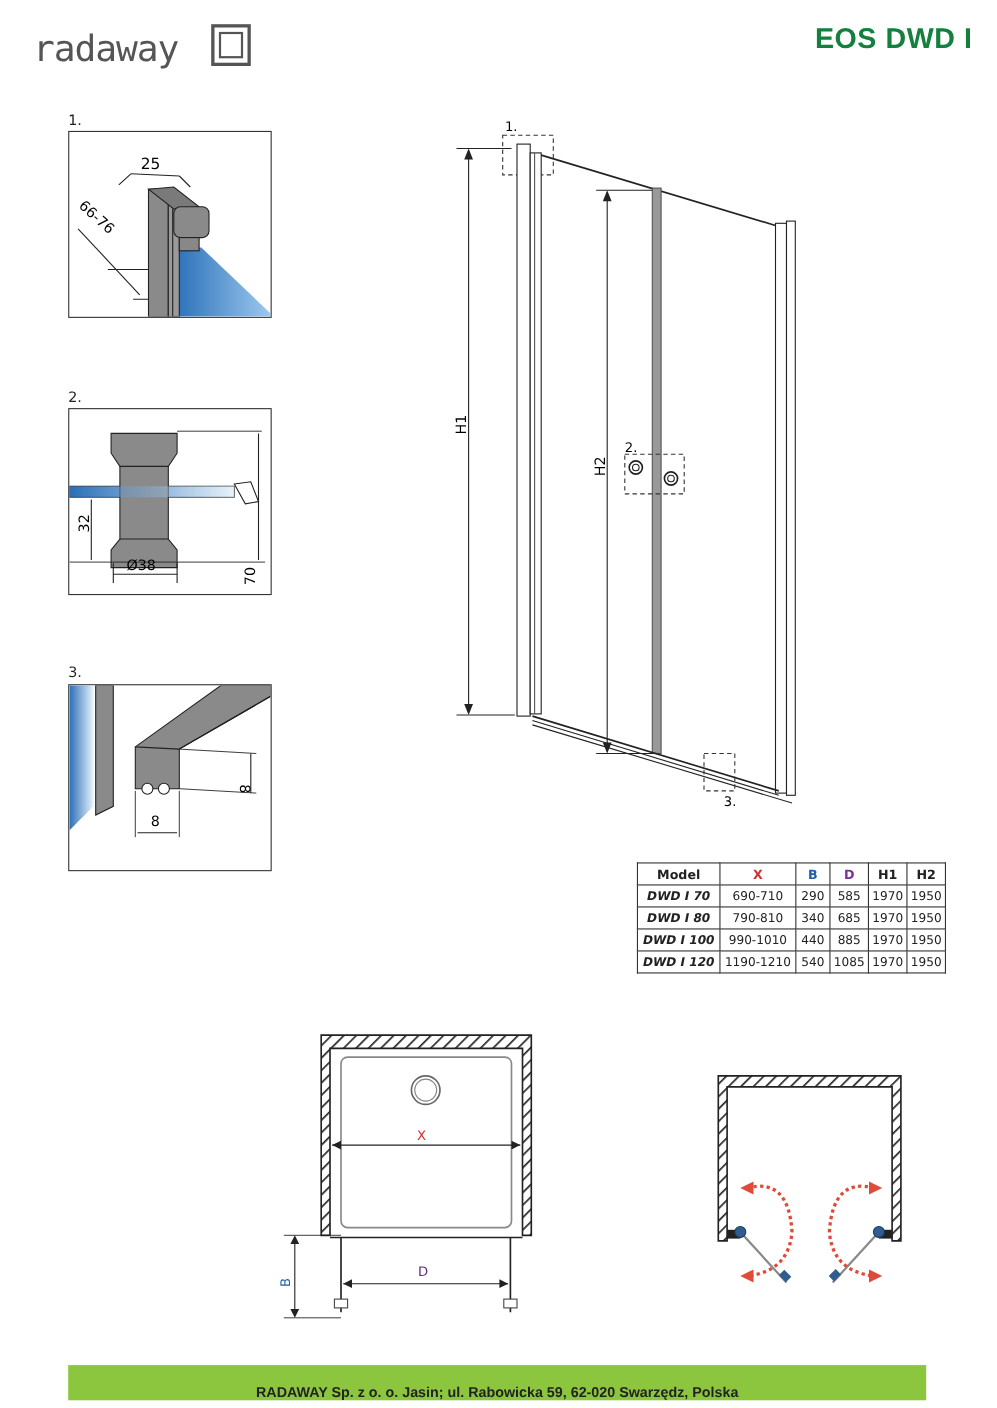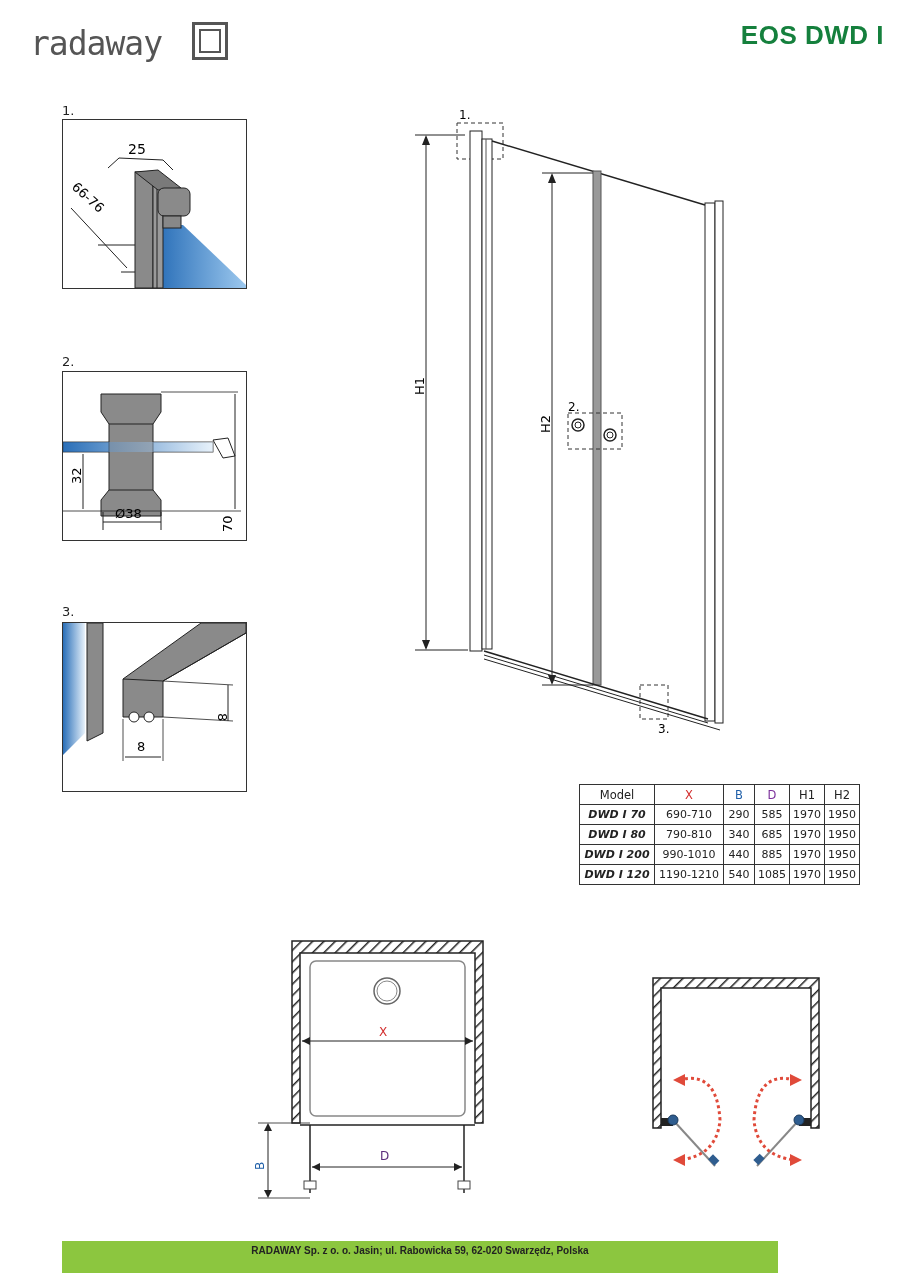--- a/index.html
+++ b/index.html
@@ -7,23 +7,23 @@
   .abs { position:absolute; }
   .logo { left:30px; top:22px; width:205px; height:44px;text-decoration:underline; }
   .logo-text { position:absolute; left:0; top:2px; font-family:"DejaVu Sans Mono", monospace; font-size:33px; letter-spacing:-1px; color:#555; font-weight:300; }
   .logo-mark { position:absolute; left:162px; top:0; width:36px; height:38px; border:3px solid #555; box-sizing:border-box; }
   .logo-mark::after { content:""; position:absolute; left:4px; top:4px; right:4px; bottom:4px; border:2px solid #555; }
   .title { right:22px; top:20px; font-family:"Liberation Sans", sans-serif; font-weight:bold; font-size:26px; color:#15803d; letter-spacing:0.5px; }
   .detail-label { font-size:13px; color:#222; }
   .detail-box { border:1.5px solid #333; background:#fff; overflow:hidden; }
   table.spec { position:absolute; left:579px; top:784px; border-collapse:collapse; font-family:"DejaVu Sans", sans-serif; font-size:11px; }
   table.spec td, table.spec th { border:1.5px solid #333; text-align:center; height:19px; padding:0 3px; color:#222; }
-  table.spec th { font-weight:normal; font-size:11.5px;margin-top:20px; }
+  table.spec th { font-weight:bold; font-size:11.5px;margin-top:20px; }
   table.spec td.model { font-weight:bold; font-style:italic; width:68px; }
-  .footer { left:62px; top:1241px; width:716px; height:32px; background:#8cc63f; color:#222; font-family:"Liberation Sans", sans-serif; font-size:10px; font-weight:bold; text-align:center; line-height:13px; padding-top:3px; box-sizing:border-box; }
+  .footer { left:62px; top:1241px; width:780px; height:32px; background:#8cc63f; color:#222; font-family:"Liberation Sans", sans-serif; font-size:13px; font-weight:bold; text-align:center; line-height:13px; padding-top:18px; box-sizing:border-box; }
   svg text { font-family:"DejaVu Sans", sans-serif; }
 </style>
 </head>
 <body>
 
 <div class="abs logo">
   <span class="logo-text">radaway</span>
   <span class="logo-mark"></span>
 </div>
 <div class="abs title">EOS DWD I</div>
@@ -178,21 +178,21 @@
     </tr>
     <tr>
       <td class="model">DWD I 80</td>
       <td>790-810</td>
       <td>340</td>
       <td>685</td>
       <td>1970</td>
       <td>1950</td>
     </tr>
     <tr>
-      <td class="model">DWD I 200</td>
+      <td class="model">DWD I 100</td>
       <td>990-1010</td>
       <td>440</td>
       <td>885</td>
       <td>1970</td>
       <td>1950</td>
     </tr>
     <tr>
       <td class="model">DWD I 120</td>
       <td>1190-1210</td>
       <td>540</td>

